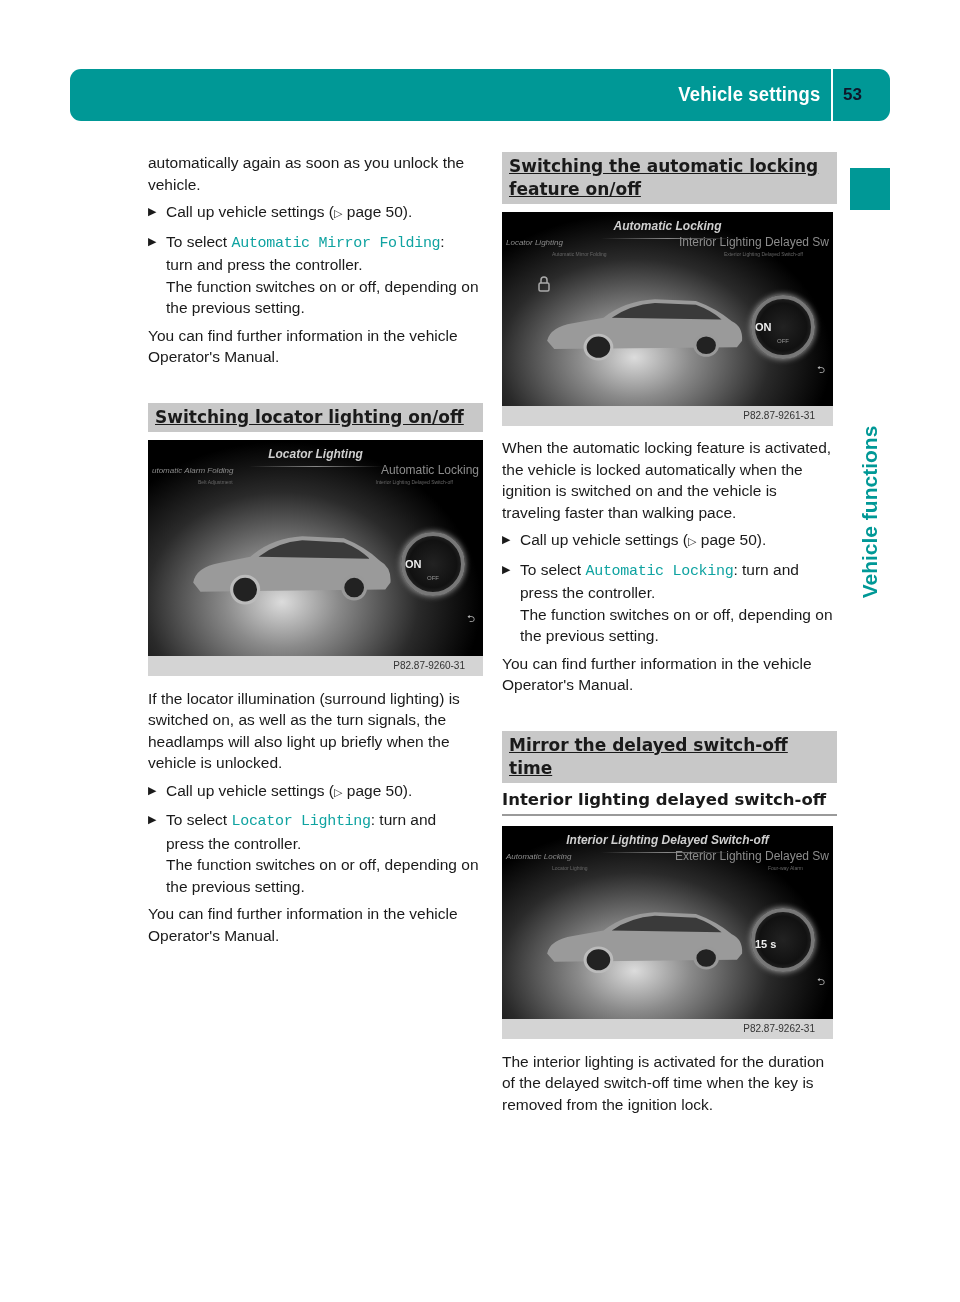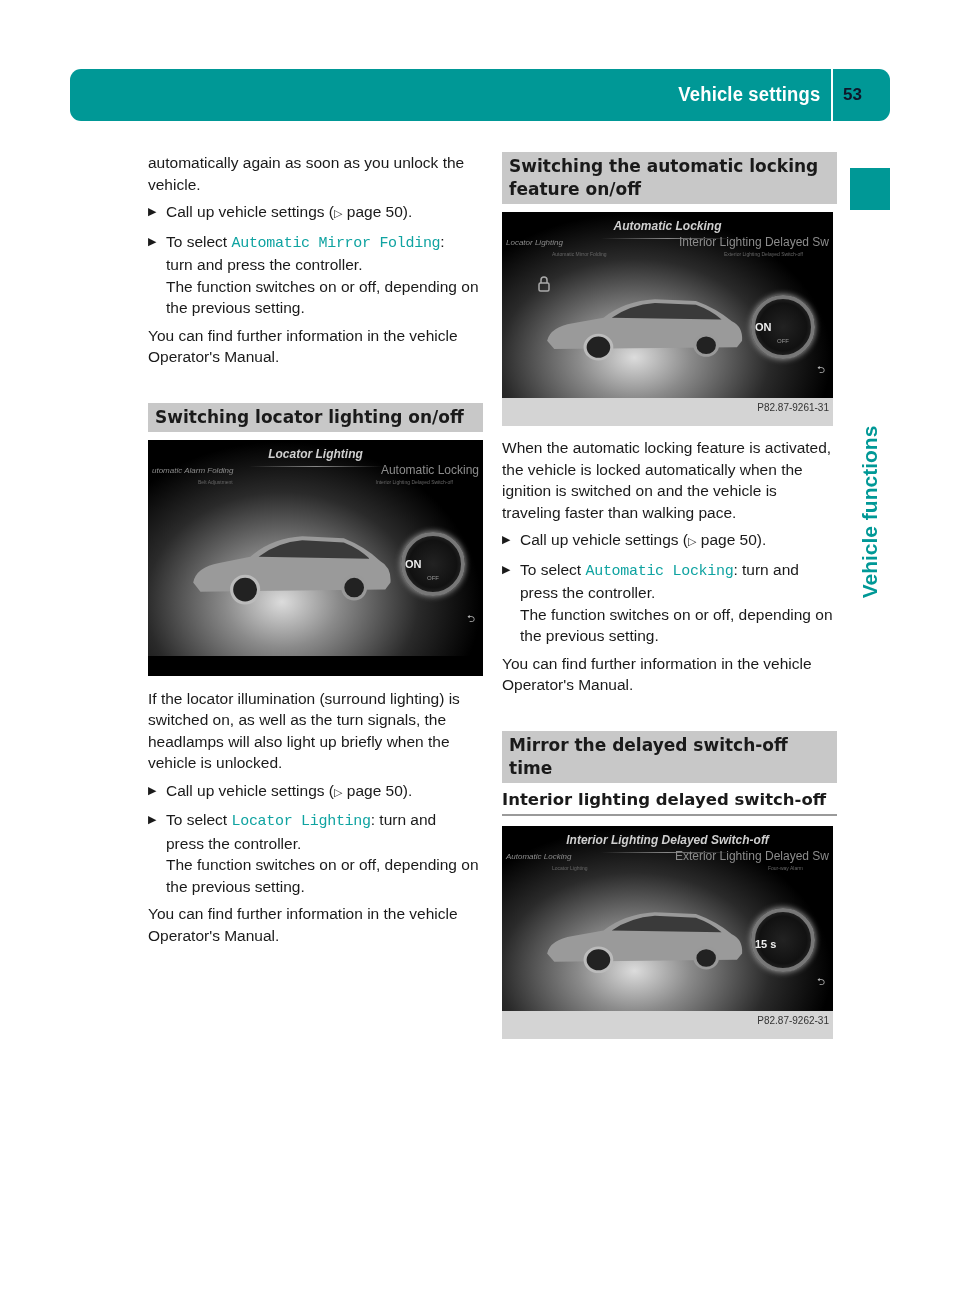--- a/index.html
+++ b/index.html
@@ -21,21 +21,21 @@
     .col { position: absolute; font-size: 15.5px; line-height: 21.5px; }
     .col.left { left: 148px; top: 152px; width: 335px; }
     .col.right { left: 502px; top: 152px; width: 335px; }
     .col p { margin: 0 0 6px 0; }
     .step { position: relative; padding-left: 18px; margin: 0 0 6px 0; }
     .step .arrow { position: absolute; left: 0; top: 0; font-size: 11px; }
     .step .ref { font-size: 11px; }
     .mono { font-family: "Liberation Mono", "DejaVu Sans Mono", monospace; color: #0fa3a1; font-size: 15px; letter-spacing: -0.3px; }
 
     .sec-head { background: #c8c8c8; font-weight: bold; font-size: 17px; line-height: 23px;
-                padding: 3px 9px 3px 7px; margin: 0; font-family: "DejaVu Sans", sans-serif; }
+                padding: 3px 9px 3px 7px; margin: 0; font-family: "DejaVu Sans", sans-serif; text-decoration: underline; }
     .sub-head { font-weight: bold; font-size: 16.5px; line-height: 22px; padding: 0 0 3px 0;
                 border-bottom: 2px solid #9a9a9a; font-family: "DejaVu Sans", sans-serif; }
 
     
     .figure { position: relative; background: #000; overflow: hidden; }
     .figure .scr { position: absolute; left: 0; top: 0; right: 0; bottom: 20px;
                    background: radial-gradient(ellipse at 40% 75%, #dcdcdc 0%, #8a8a8a 20%, #2a2a2a 48%, #000 70%); }
     .figure .scr-title { position: absolute; left: 0; right: 0; top: 4px; text-align: center; color: #cfcfcf;
                          font-style: italic; font-weight: bold; font-size: 12px; }
     .figure .nav-left { position: absolute; left: 4px; top: 20px; color: #8c8c8c; font-style: italic; font-size: 8px; }
@@ -46,22 +46,22 @@
                        background: linear-gradient(to right, transparent, #888, transparent); }
     .car { position: absolute; left: 12%; top: 40%; width: 62%; height: 38%; }
     .dial { position: absolute; right: 18px; top: 43%; width: 56px; height: 56px; border-radius: 50%;
             border: 4px solid #777; background: radial-gradient(circle, #222 0%, #111 60%, #444 100%);
             box-shadow: 0 0 6px #aaa; }
     .dial .dial-val { position: absolute; left: 0; right: 0; top: 18px; color: #eee;
                       font-size: 11px; font-weight: bold; }
     .dial .dial-off { position: absolute; left: 0; right: 0; top: 32px; text-align: center; color: #999; font-size: 6px; }
     .back { position: absolute; right: 8px; bottom: 26px; color: #bbb; font-size: 10px; }
     .lock { position: absolute; left: 36px; top: 33%; width: 12px; height: 16px; color: #aaa; }
-    .figure .caption { position: absolute; left: 0; right: 0; bottom: 0; height: 28px; background: #d4d4d4;
-                       text-align: right; padding-right: 4px; font-size: 10px; line-height: 20px; color: #333; box-sizing: border-box; }
+    .figure .caption { position: absolute; left: 0; right: 0; bottom: 0; height: 20px; background: #d4d4d4;
+                       text-align: right; padding-right: 18px; font-size: 10px; line-height: 20px; color: #333; box-sizing: border-box; }
 
     .watermark { position: absolute; left: 685px; top: 1326px; color: #9a9a9a; font-size: 24px; letter-spacing: 0.2px; margin-top: 44px; }
   </style>
 </head>
 <body>
 
 <div class="header">
   <span class="title">Vehicle settings</span>
   <div class="sep"></div>
   <span class="pagenum">53</span>
@@ -102,20 +102,21 @@
         <path d="M68 30 Q86 16 110 14 L150 16 Q165 22 175 32 Z" fill="#3a3a3a"></path>
         <circle cx="55" cy="62" r="13" fill="#222" stroke="#bbb" stroke-width="3"></circle>
         <circle cx="160" cy="60" r="11" fill="#222" stroke="#999" stroke-width="3"></circle>
       </svg>
       <div class="dial">
         <div class="dial-val">ON</div>
         <div class="dial-off">OFF</div>
       </div>
       <div class="back">⮌</div>
     </div>
+    <div class="caption">P82.87-9260-31</div>
   </div>
 
   <div style="height:12px"></div>
   <p>If the locator illumination (surround lighting) is switched on, as well as the turn signals, the headlamps will also light up briefly when the vehicle is unlocked.</p>
   <div class="step">
     <span class="arrow">▶</span>
     <span>Call up vehicle settings (</span><span class="ref">▷</span><span> page 50).</span>
   </div>
   <div class="step">
     <span class="arrow">▶</span>
@@ -192,15 +193,16 @@
       </svg>
       <div class="dial">
         <div class="dial-val" style="top:22px">15 s</div>
       </div>
       <div class="back">⮌</div>
     </div>
     <div class="caption">P82.87-9262-31</div>
   </div>
 
   <div style="height:12px"></div>
+  <p>The interior lighting is activated for the duration of the delayed switch-off time when the key is removed from the ignition lock.</p>
 </div>
 
 <div class="watermark">carmanualsonline.info</div>
 
 </body></html>

